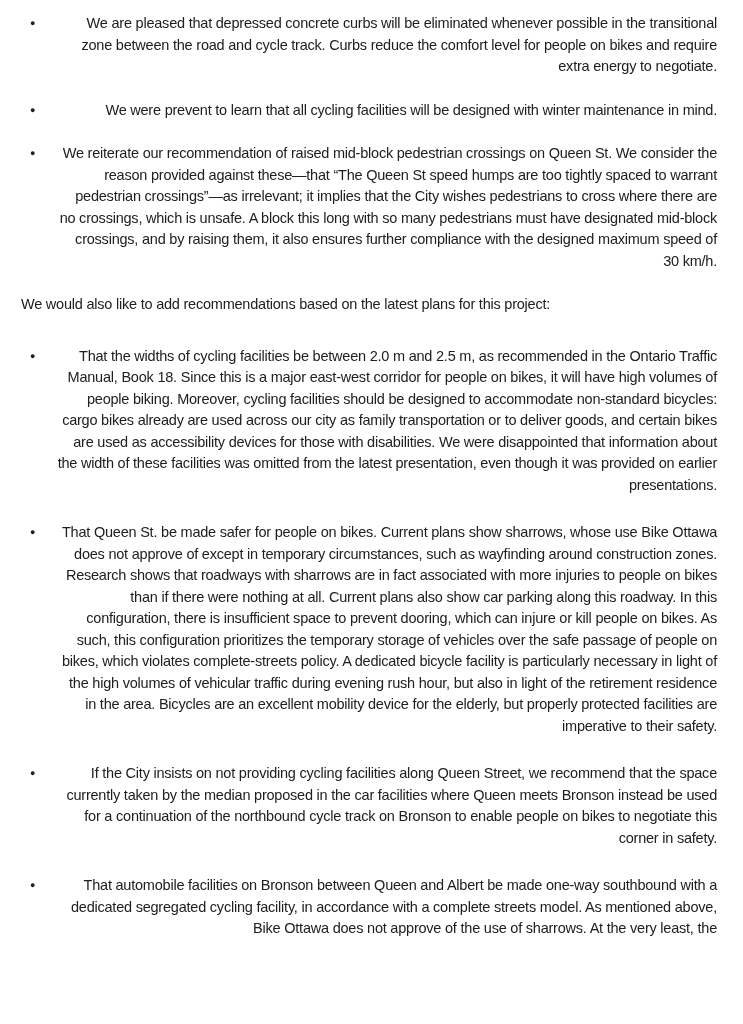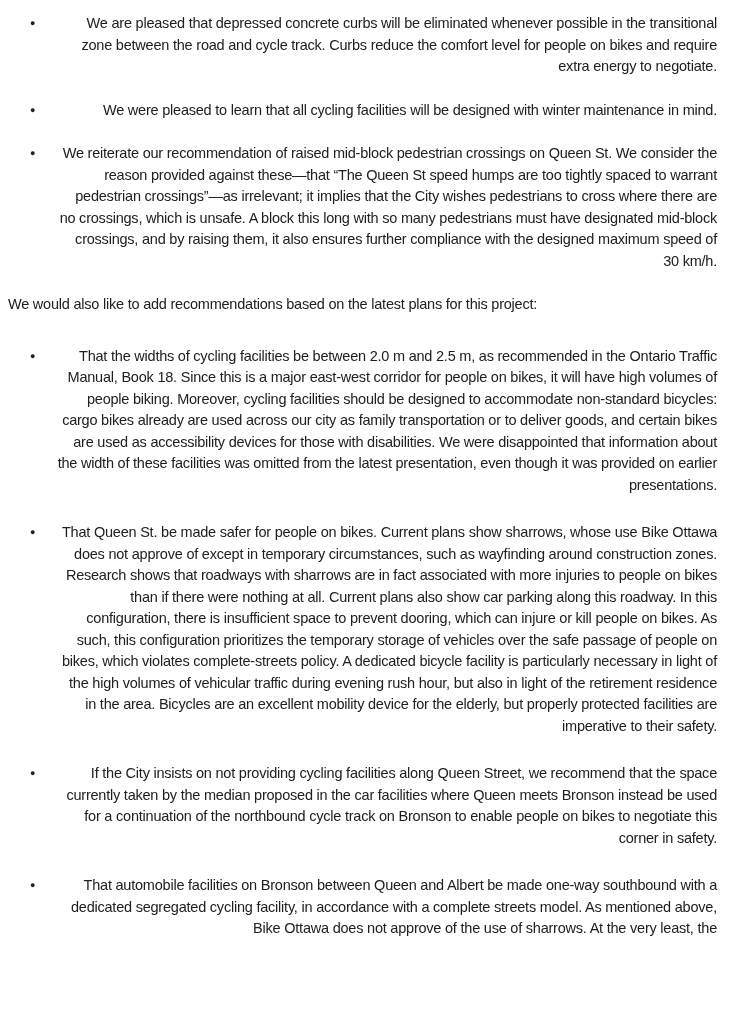--- a/index.html
+++ b/index.html
@@ -39,21 +39,21 @@
     font-size: 9px;
     line-height: 21.5px;
     letter-spacing: 0;
     color: #202020;
   }
   .btext {
     flex: 1 1 auto;
     text-align: right;
   }
   .intro {
-    margin: 22px 0 0 3px;
+    margin: 22px 0 0 16px;
     padding: 0;
   }
   .list2 {
     margin-top: 30px;
   }
   .list2 .bitem {
     margin-bottom: 26px;
   }
   .list2 .bitem:last-child {
     margin-bottom: 0;
@@ -64,21 +64,21 @@
 
 <div class="page">
 
   <ul class="blist list1">
     <li class="bitem">
       <span class="bmark">●</span>
       <span class="btext">We are pleased that depressed concrete curbs will be eliminated whenever possible in the transitional zone between the road and cycle track. Curbs reduce the comfort level for people on bikes and require extra energy to negotiate.</span>
     </li>
     <li class="bitem">
       <span class="bmark">●</span>
-      <span class="btext">We were pleased to learn that all cycling facilities will be designed with winter maintenance in mind.</span>
+      <span class="btext">We were prevent to learn that all cycling facilities will be designed with winter maintenance in mind.</span>
     </li>
     <li class="bitem">
       <span class="bmark">●</span>
       <span class="btext">We reiterate our recommendation of raised mid-block pedestrian crossings on Queen St. We consider the reason provided against these—that “The Queen St speed humps are too tightly spaced to warrant pedestrian crossings”—as irrelevant; it implies that the City wishes pedestrians to cross where there are no crossings, which is unsafe. A block this long with so many pedestrians must have designated mid-block crossings, and by raising them, it also ensures further compliance with the designed maximum speed of 30 km/h.</span>
     </li>
   </ul>
 
   <p class="intro">We would also like to add recommendations based on the latest plans for this project:</p>
 
   <ul class="blist list2">

